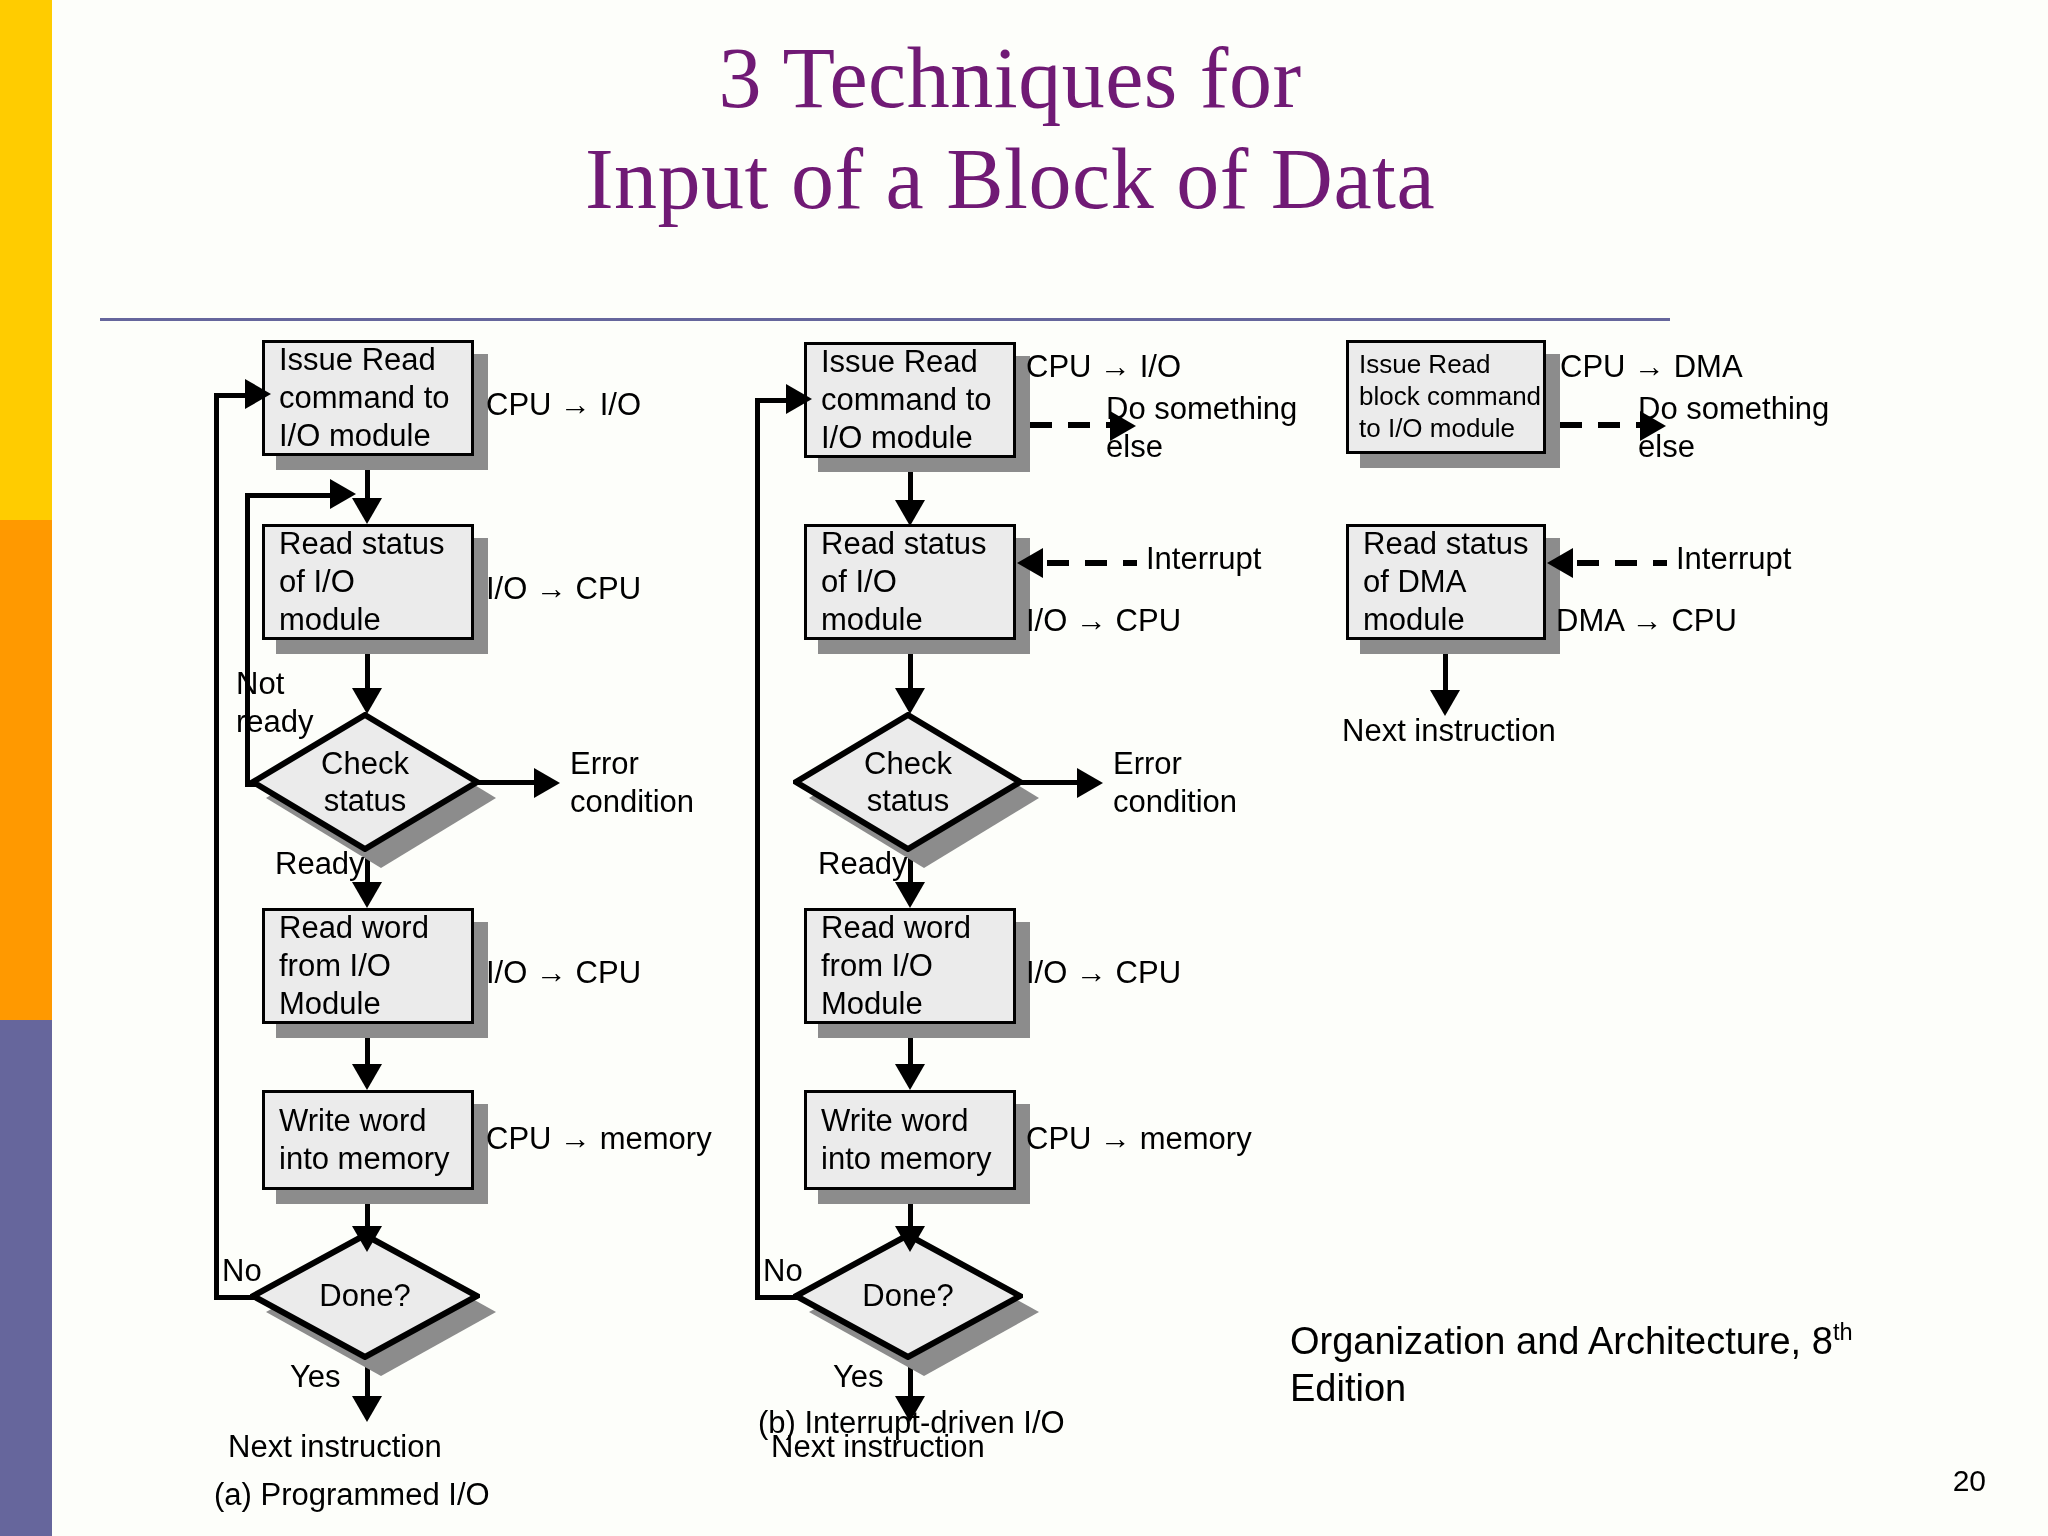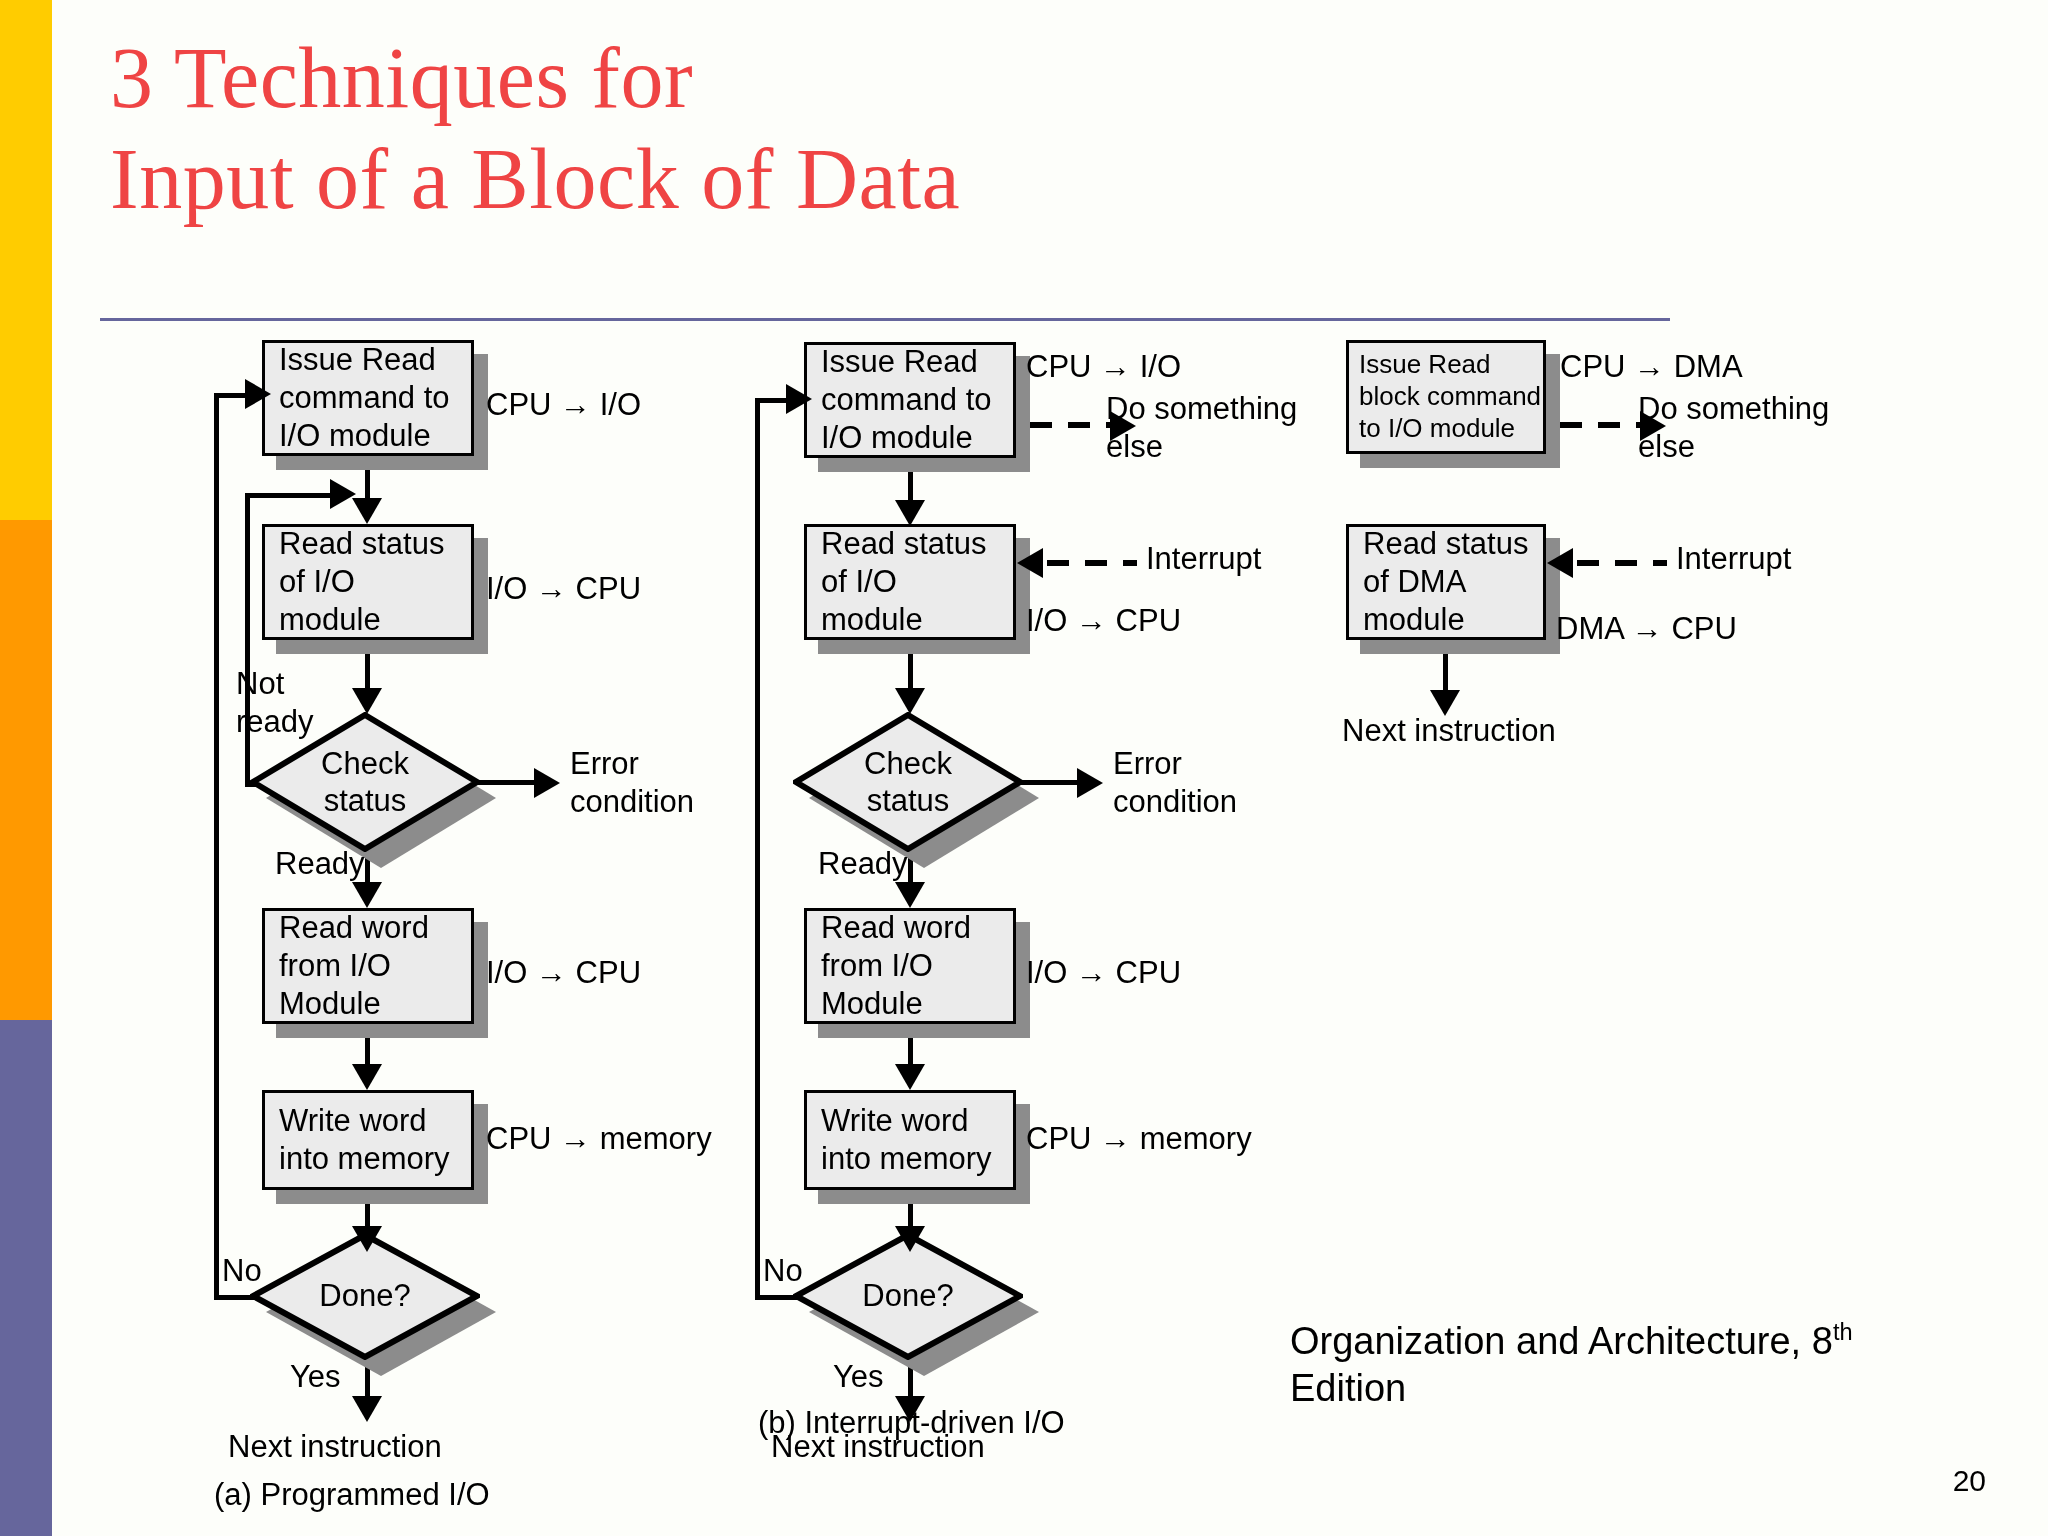--- a/index.html
+++ b/index.html
@@ -22,23 +22,24 @@
   .rail-orange { top: 520px; height: 500px; background: #ff9900; }
   .rail-purple { top: 1020px; height: 516px; background: #66669c; }
 
   
   #title {
     position: absolute;
     left: 110px; top: 28px; width: 1800px;
     font-family: "Liberation Serif", serif;
     font-size: 86px;
     line-height: 1.18;
-    color: #ef4444;
+    color: #701a75;
     letter-spacing: 0.5px;
     white-space: pre-line;
+    text-align: center;
   }
   #title-rule {
     position: absolute;
     left: 100px; top: 318px; width: 1570px; height: 3px;
     background: #66669c;
   }
 
   
   .fc-box {
     position: absolute;
@@ -285,21 +286,21 @@
   <div class="arrow arrow-right" style="left:1640px; top:411px;"></div>
   <div class="lbl" style="left:1638px; top:390px;">Do something
 else</div>
 
   <div class="fc-box" style="left:1346px; top:524px; width:200px; height:116px;">Read status
 of DMA
 module</div>
   <div class="arrow arrow-left" style="left:1547px; top:548px;"></div>
   <div class="dash" style="left:1577px; top:560px; width:90px;"></div>
   <div class="lbl" style="left:1676px; top:540px;">Interrupt</div>
-  <div class="lbl" style="left:1556px; top:602px;margin-top:8px;">DMA → CPU</div>
+  <div class="lbl" style="left:1556px; top:602px;">DMA → CPU</div>
 
   <div class="ln ln-v" style="left:1443px; top:640px; height:62px;"></div>
   <div class="arrow arrow-down" style="left:1430px; top:690px;"></div>
 
   <div class="lbl" style="left:1342px; top:712px;">Next instruction</div>
 
   <div id="source">
     <br>
     <span>Organization and Architecture, 8</span><sup>th</sup><br>
     <span>Edition</span>

